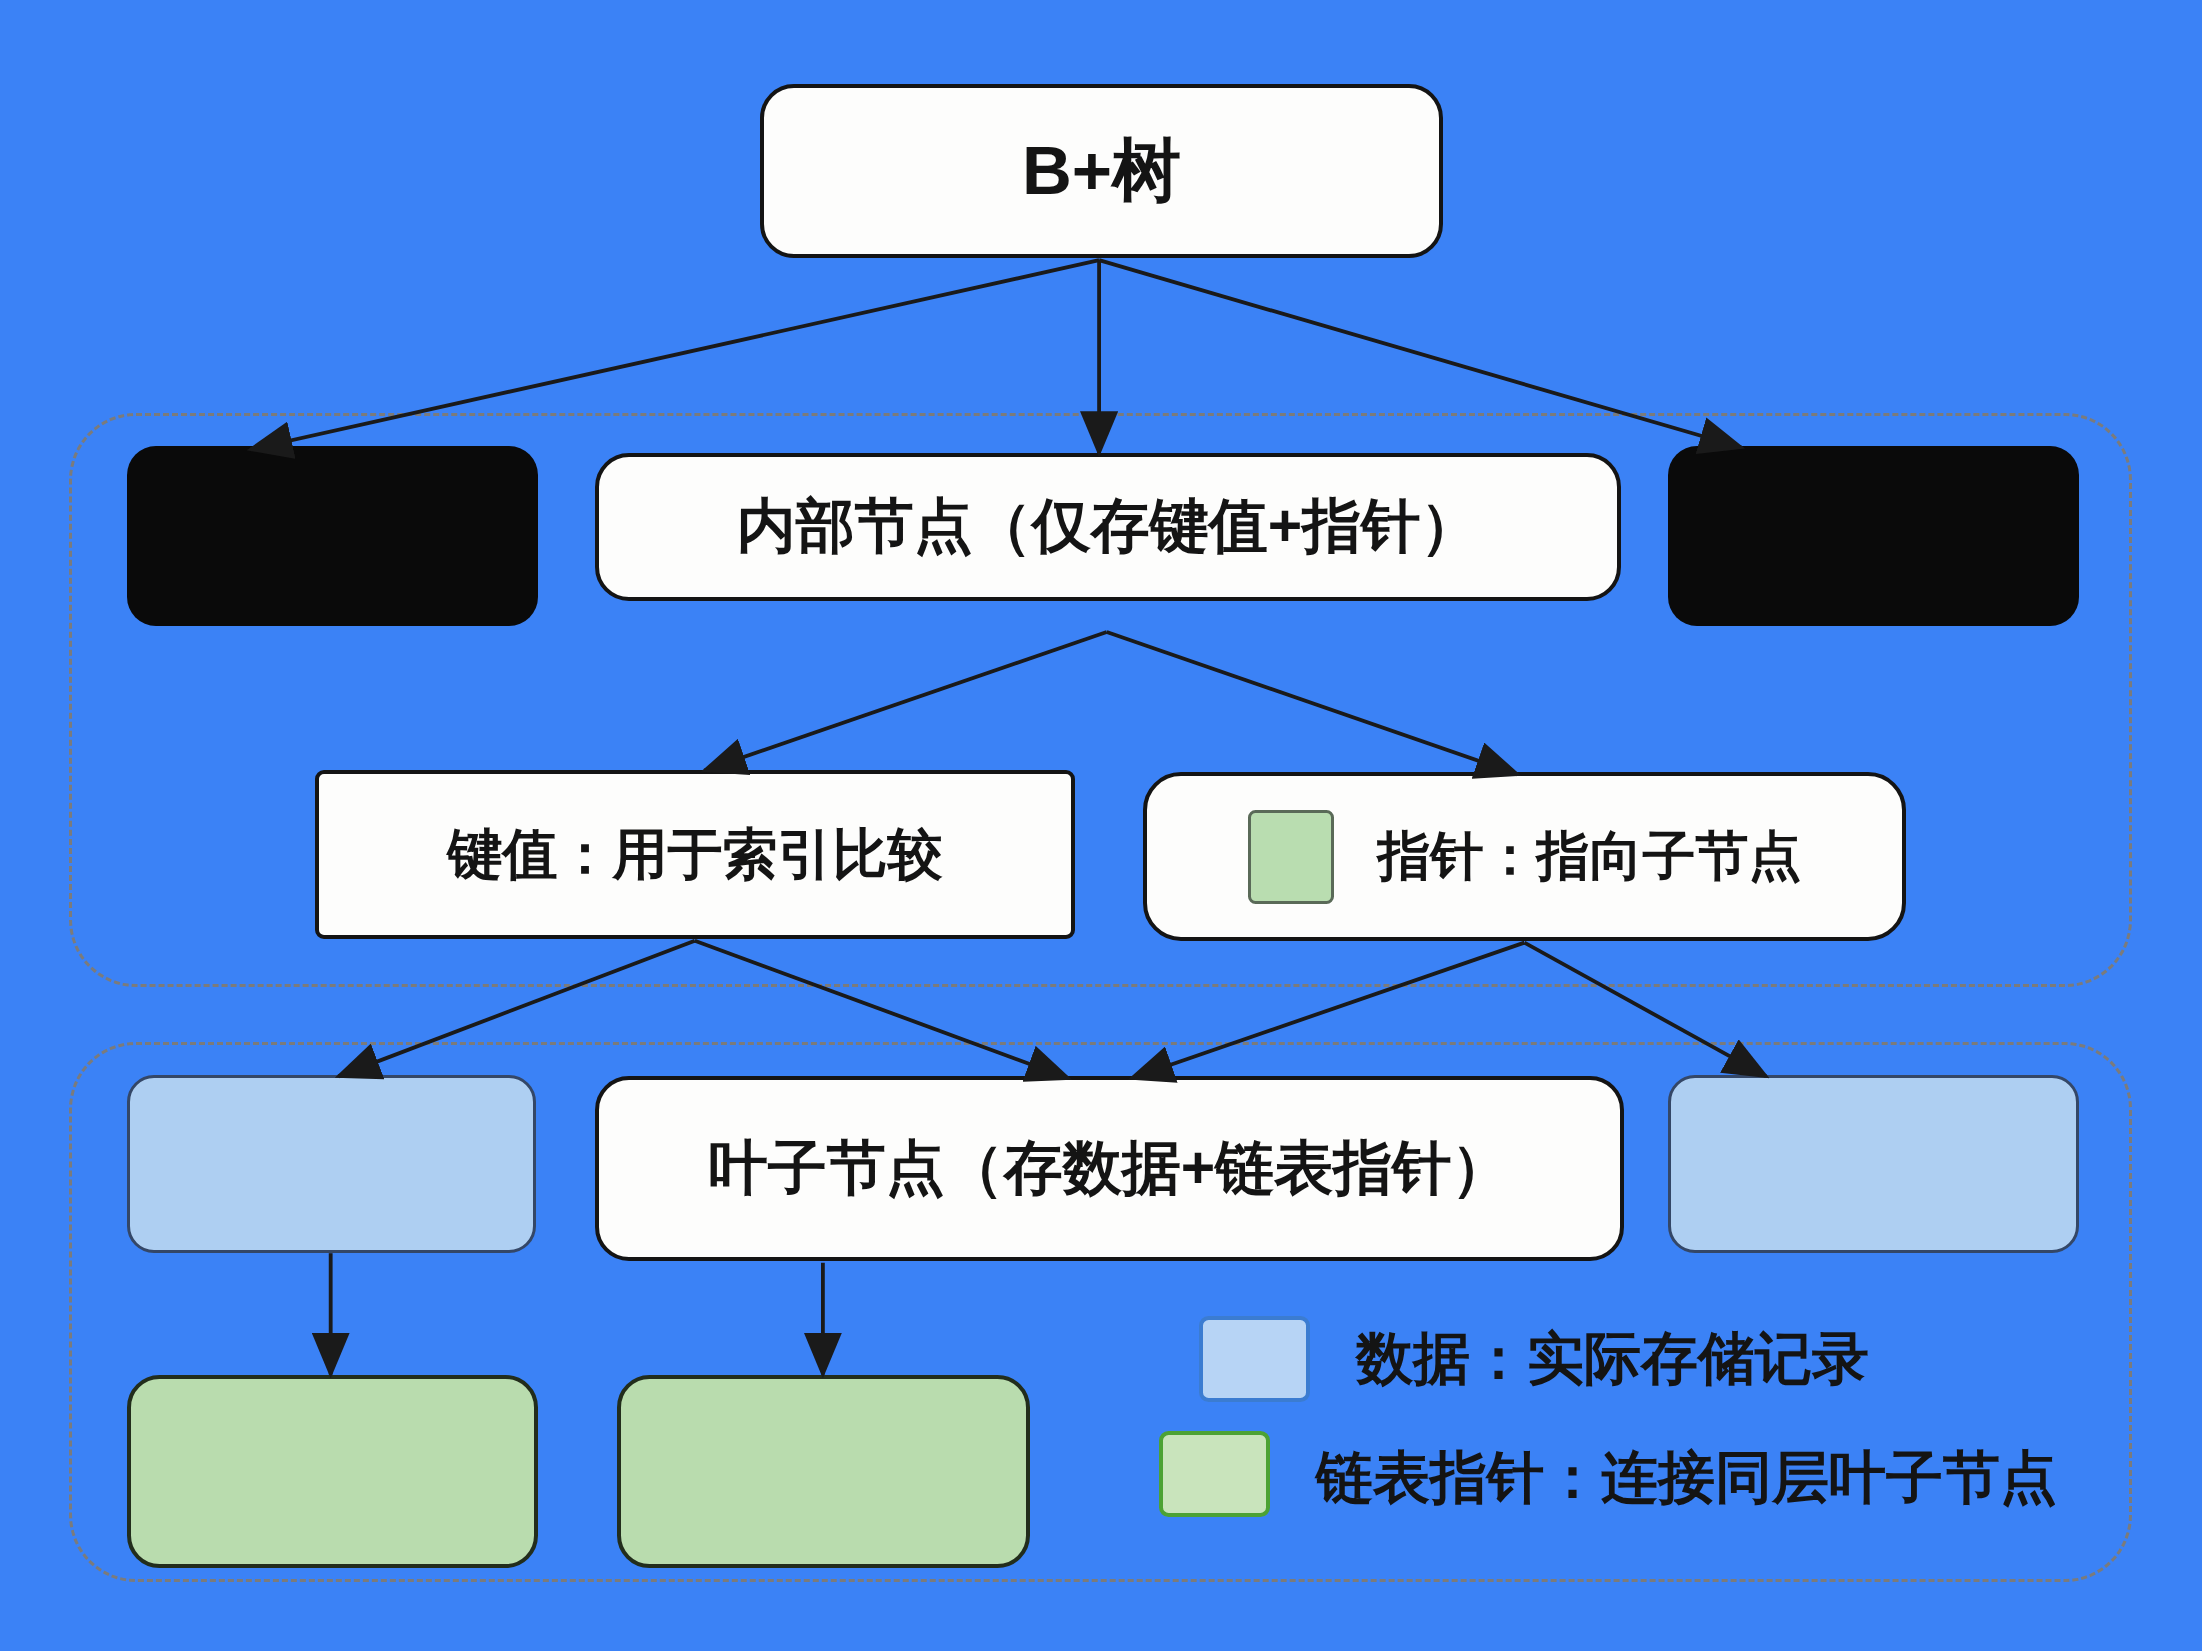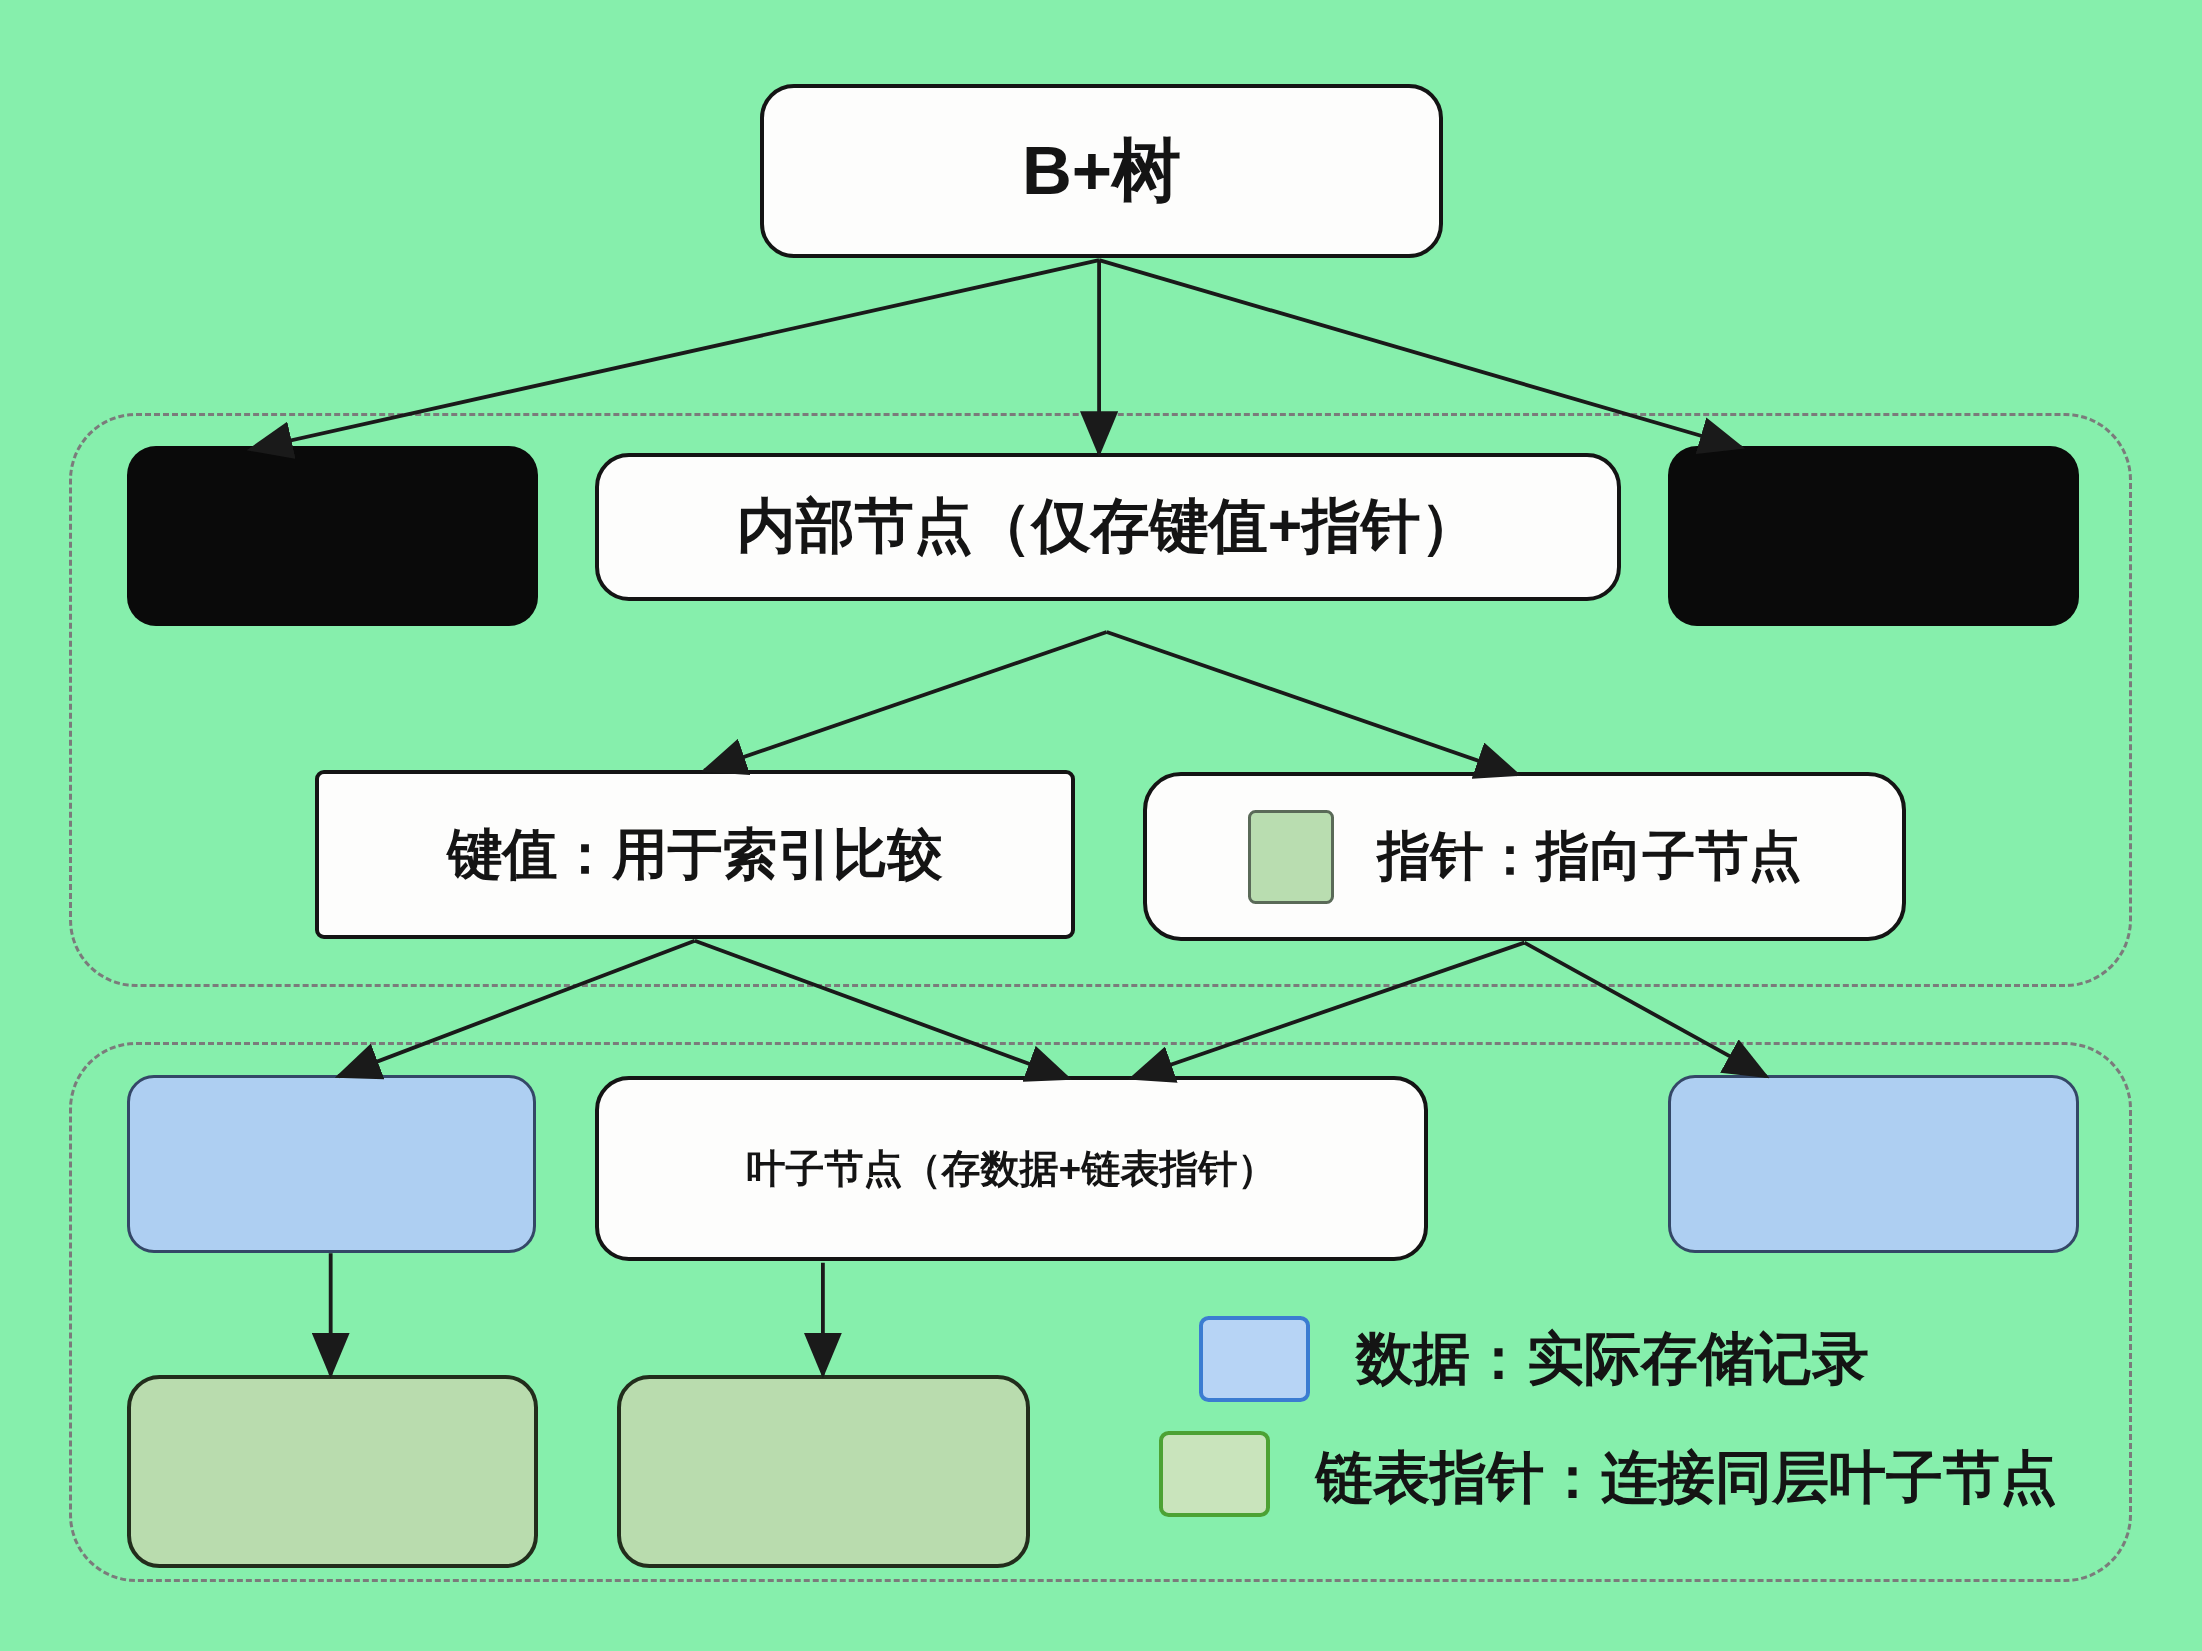--- a/index.html
+++ b/index.html
@@ -1,20 +1,20 @@
 <!DOCTYPE html>
 <html><head>
 <meta charset="utf-8">
 <style>
   html,body{margin:0;padding:0;}
   *{box-sizing:border-box;}
   .canvas{
     position:relative;
     width:2202px;height:1652px;
-    background:#86efac;
+    background:#3b82f6;
     font-family:"Liberation Sans", sans-serif;
     color:#141414;
     overflow:hidden;
   }
   .dashed-group{
     position:absolute;
     border:3.8px dashed #7b7b7b;
     border-radius:67px;
     background:transparent;
     z-index:1;
@@ -25,21 +25,21 @@
     border:4.8px solid #141414;
     display:flex;align-items:center;justify-content:center;
     text-align:center;
     font-weight:700;
     z-index:2;
   }
   .node.root{left:760px;top:84px;width:683px;height:174px;border-radius:34px;font-size:69px;}
   .node.internal{left:595px;top:453px;width:1026px;height:148px;border-radius:34px;font-size:59px;}
   .node.keybox{left:315px;top:770px;width:760px;height:169px;border-radius:9px;font-size:55px;}
   .node.ptrbox{left:1143px;top:772px;width:763px;height:169px;border-radius:38px;font-size:53px;gap:44px;}
-  .node.leaf{left:595px;top:1076px;width:833px;height:185px;border-radius:34px;font-size:39px;}
+  .node.leaf{left:595px;top:1076px;width:1029px;height:185px;border-radius:34px;font-size:59px;}
   .black-node{
     position:absolute;background:#0a0a0a;border-radius:29px;z-index:2;
   }
   .black-node.left{left:127px;top:446px;width:411px;height:180px;}
   .black-node.right{left:1668px;top:446px;width:411px;height:180px;}
   .blue-node{
     position:absolute;background:#aecff2;border:3.8px solid #344767;border-radius:27px;z-index:2;
   }
   .blue-node.left{left:127px;top:1075px;width:409px;height:178px;}
   .blue-node.right{left:1668px;top:1075px;width:411px;height:178px;}

